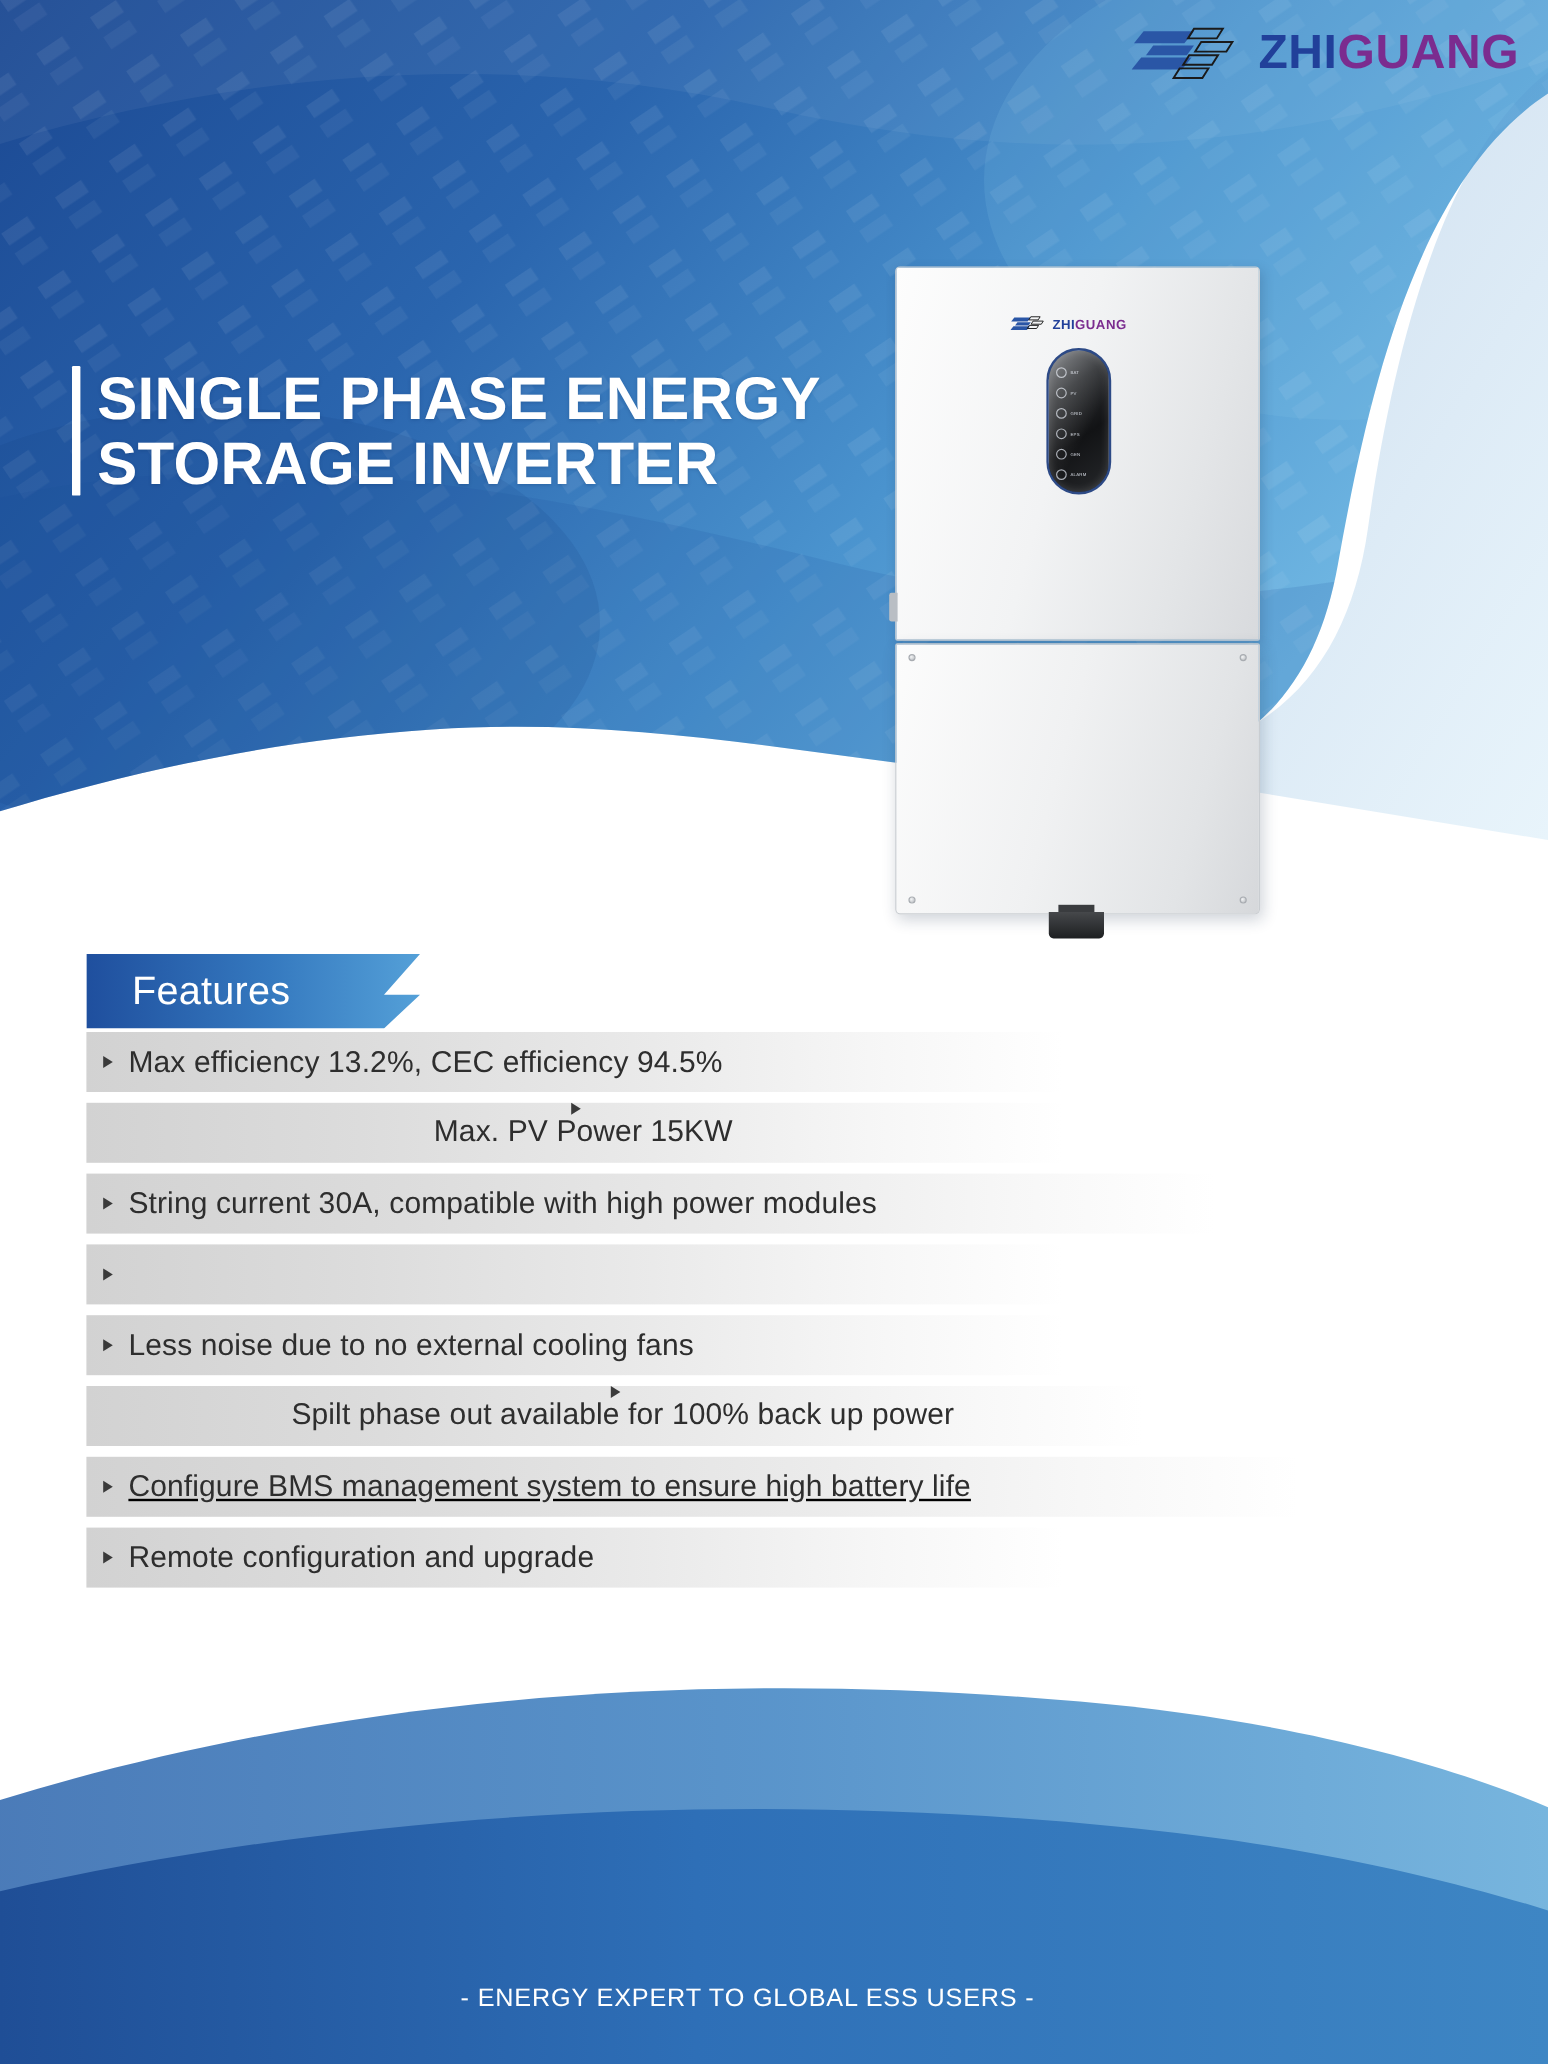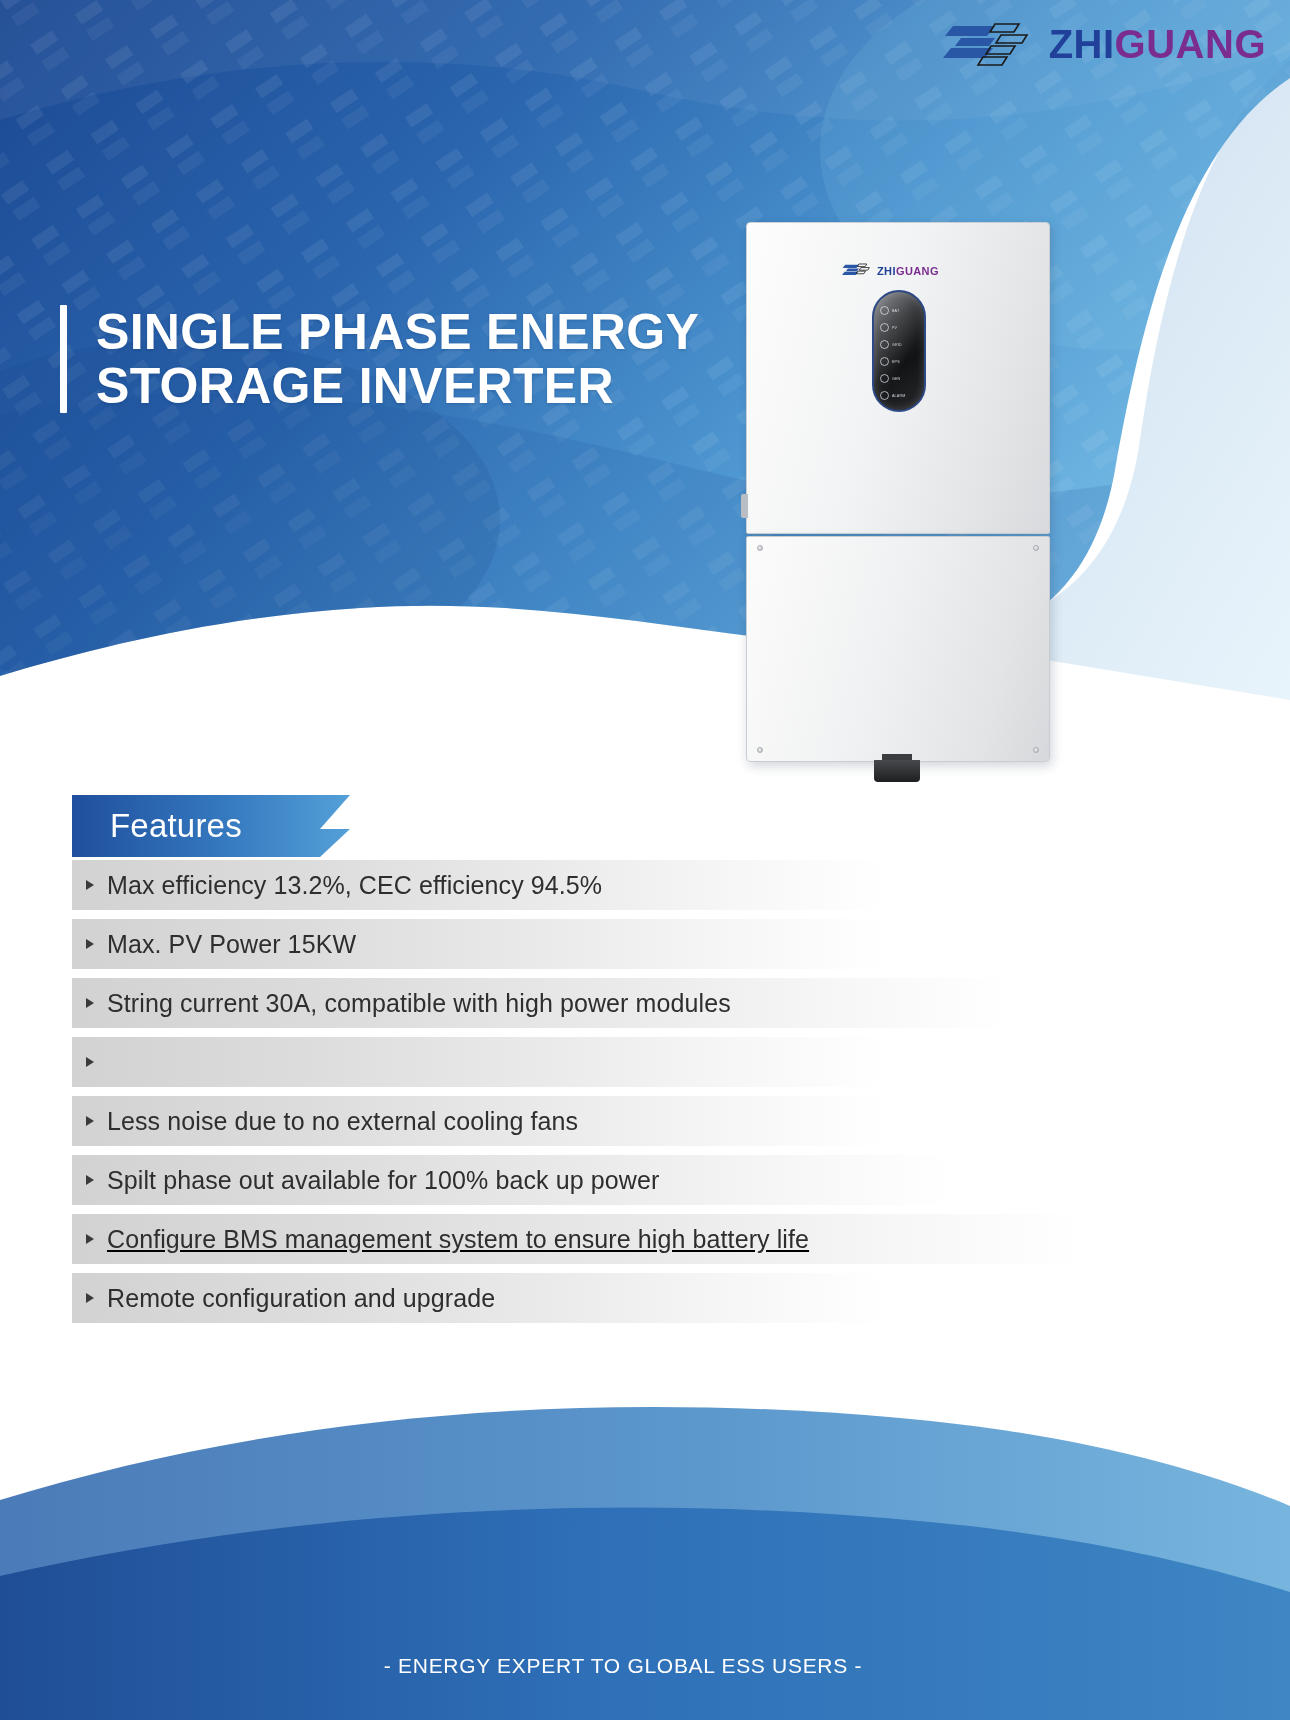--- a/index.html
+++ b/index.html
@@ -28,21 +28,21 @@
     font-size:40px; font-weight:bold; letter-spacing:0.5px;
     font-family:"Liberation Sans", sans-serif; line-height:1;
     white-space:nowrap;
   }
   .logo-text .zhi{ color:#21409A; }
   .logo-text .guang{ color:#7B2C8F; }
 
   
   .title-block{
     position:absolute; left:60px; top:305px; z-index:30;
-    display:flex; align-items:stretch; gap:29px;
+    display:flex; align-items:stretch; gap:14px;
   }
   .title-bar{ width:7px; background:#ffffff; border-radius:1px; }
   .title-lines{
     color:#ffffff; font-size:50px; font-weight:bold;
     line-height:1.08; letter-spacing:0.3px;
     text-shadow:0 1px 3px rgba(0,40,90,.25);
   }
 
   
   .product{
@@ -300,36 +300,36 @@
     <path d="M0,0 H278 L248,34 L278,34 L248,62 H0 Z" fill="url(#ribGrad)"></path>
   </svg>
   <div class="ribbon-label">Features</div>
 </div>
 
 <div class="feature-list">
   <div class="feature-row" style="width:814px;">
     <span class="feature-bullet"></span>
     <span class="feature-text">Max efficiency 13.2%, CEC efficiency 94.5%</span>
   </div>
+  <div class="feature-row" style="width:814px;flex-direction:column;">
+    <span class="feature-bullet"></span>
+    <span class="feature-text">Max. PV Power 15KW</span>
+  </div>
+  <div class="feature-row" style="width:940px;">
+    <span class="feature-bullet"></span>
+    <span class="feature-text">String current 30A, compatible with high power modules</span>
+  </div>
   <div class="feature-row" style="width:814px;">
     <span class="feature-bullet"></span>
-    <span class="feature-text">Max. PV Power 15KW</span>
-  </div>
-  <div class="feature-row" style="width:940px;">
-    <span class="feature-bullet"></span>
-    <span class="feature-text">String current 30A, compatible with high power modules</span>
   </div>
   <div class="feature-row" style="width:814px;">
     <span class="feature-bullet"></span>
-  </div>
-  <div class="feature-row" style="width:814px;">
-    <span class="feature-bullet"></span>
     <span class="feature-text">Less noise due to no external cooling fans</span>
   </div>
-  <div class="feature-row" style="width:880px;">
+  <div class="feature-row" style="width:880px;flex-direction:column;">
     <span class="feature-bullet"></span>
     <span class="feature-text">Spilt phase out available for 100% back up power</span>
   </div>
   <div class="feature-row" style="width:1010px;text-decoration:underline;">
     <span class="feature-bullet"></span>
     <span class="feature-text">Configure BMS management system to ensure high battery life</span>
   </div>
   <div class="feature-row" style="width:814px;">
     <span class="feature-bullet"></span>
     <span class="feature-text">Remote configuration and upgrade</span>

